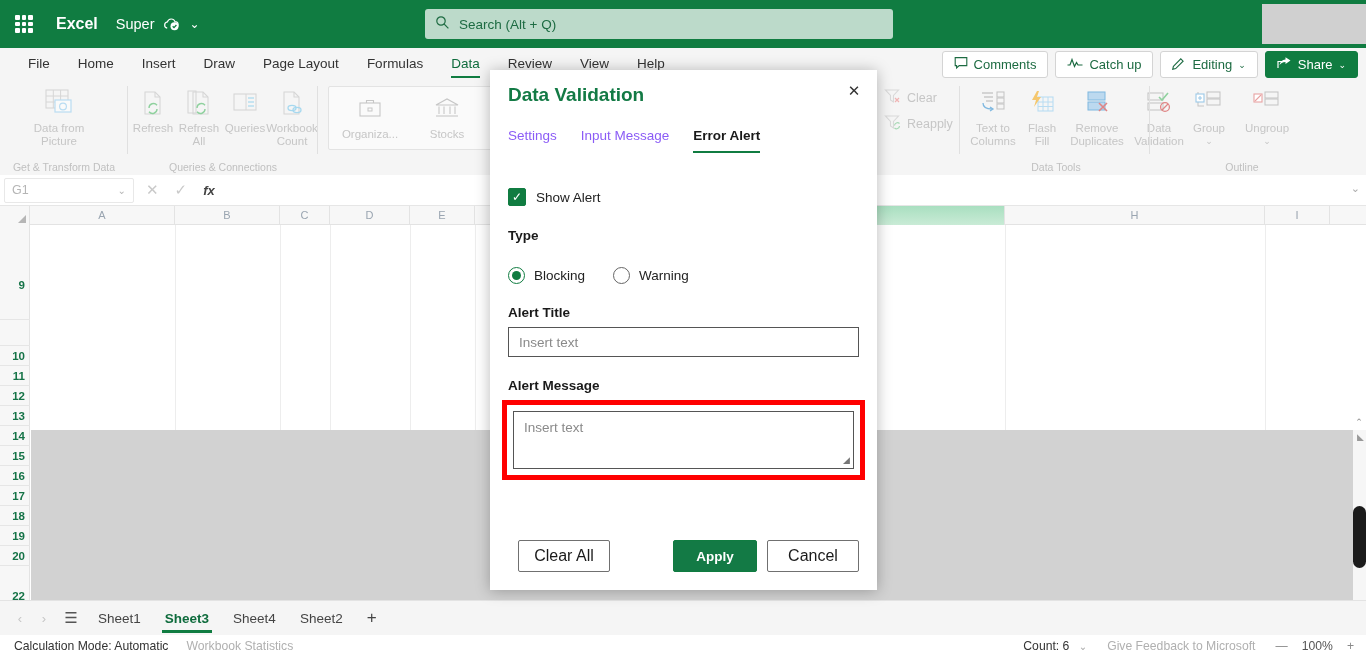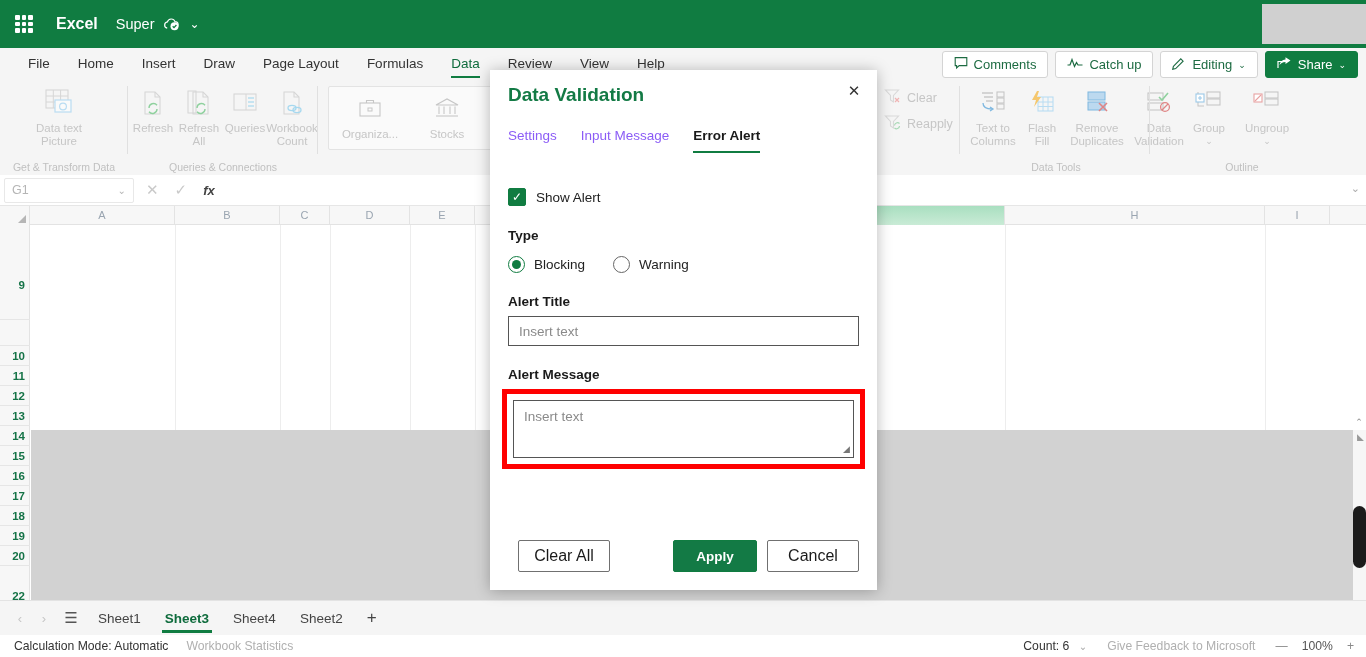--- a/index.html
+++ b/index.html
@@ -226,21 +226,21 @@
   }
   .dlg-body { position: absolute; left: 18px; top: 110px; right: 18px; }
   .chkrow { display: flex; align-items: center; gap: 10px; margin-top: 8px; }
   .chkbox {
     width: 18px; height: 18px; background: #107c41; border: 1px solid #107c41;
     border-radius: 2px; display: flex; align-items: center; justify-content: center;
     cursor: pointer;
   }
   .chkrow .lb { font-size: 13.5px; color: #222; }
   .sec-title { font-size: 13.5px; font-weight: bold; color: #1a1a1a; margin-top: 22px; }
-  .radios { display: flex; align-items: center; gap: 28px; margin-top: 13px; }
+  .radios { display: flex; align-items: center; gap: 28px; margin-top: 24px; }
   .radio { display: flex; align-items: center; gap: 9px; cursor: pointer; }
   .rc {
     width: 17px; height: 17px; border-radius: 50%;
     border: 1px solid #666; background: #fff;
     display: flex; align-items: center; justify-content: center;
   }
   .rc.on { border: 1px solid #107c41; }
   .rc.on i { width: 9px; height: 9px; border-radius: 50%; background: #107c41; display: block; }
   .radio .lb { font-size: 13.5px; color: #222; }
   .fld-label { font-size: 13.5px; font-weight: bold; color: #1a1a1a; margin-top: 21px; margin-bottom: 7px; }
@@ -299,20 +299,29 @@
       <span class="doc-name">Super</span>
       <span class="cloud-ico">
         <svg width="17" height="14" viewBox="0 0 17 14">
           <path d="M4.2 11.2A3.2 3.2 0 0 1 4.4 4.9 4 4 0 0 1 12 4.6a2.9 2.9 0 0 1 .4 5.8" fill="none" stroke="#ffffff" stroke-width="1.2"></path>
           <circle cx="11.5" cy="9.2" r="4" fill="#ffffff"></circle>
           <path d="M9.7 9.3l1.3 1.3 2.4-2.6" fill="none" stroke="#107c41" stroke-width="1.3"></path>
         </svg>
       </span>
       <span class="chev-title">⌄</span>
     </div>
+    <div class="searchbox">
+      <span>
+        <svg width="15" height="15" viewBox="0 0 15 15">
+          <circle cx="6" cy="6" r="4.2" fill="none" stroke="#1d6b42" stroke-width="1.2"></circle>
+          <line x1="9.2" y1="9.2" x2="13.4" y2="13.4" stroke="#1d6b42" stroke-width="1.2"></line>
+        </svg>
+      </span>
+      <span class="ph">Search (Alt + Q)</span>
+    </div>
     <div class="tr-block"></div>
   </div>
 
   <div class="tabbar">
     <div class="tabs">
       <div class="tab">File</div>
       <div class="tab">Home</div>
       <div class="tab">Insert</div>
       <div class="tab">Draw</div>
       <div class="tab">Page Layout</div>
@@ -369,21 +378,21 @@
           <svg width="34" height="30" viewBox="0 0 34 30">
             <rect x="4" y="2" width="22" height="18" fill="none" stroke="#d6d6d6" stroke-width="1.1"></rect>
             <line x1="4" y1="8" x2="26" y2="8" stroke="#d6d6d6" stroke-width="1"></line>
             <line x1="4" y1="14" x2="26" y2="14" stroke="#d6d6d6" stroke-width="1"></line>
             <line x1="11.3" y1="2" x2="11.3" y2="20" stroke="#d6d6d6" stroke-width="1"></line>
             <line x1="18.6" y1="2" x2="18.6" y2="20" stroke="#d6d6d6" stroke-width="1"></line>
             <rect x="13" y="12" width="16" height="12" fill="#fafafa" stroke="#b9dcf2" stroke-width="1.2"></rect>
             <circle cx="21" cy="18.5" r="3.4" fill="none" stroke="#b9dcf2" stroke-width="1.2"></circle>
           </svg>
         </div>
-        <div class="lb"><span>Data text</span><br><span>Picture</span></div>
+        <div class="lb"><span>Data from</span><br><span>Picture</span></div>
       </div>
       <div class="glabel">Get &amp; Transform Data</div>
       <div class="sep"></div>
     </div>
 
     <div class="rgroup" style="left:128px;width:190px;">
       <div class="rbtn" style="left:0;width:50px;">
         <div class="ic">
           <svg width="28" height="28" viewBox="0 0 28 28">
             <path d="M6 3h10l5 5v17H6z" fill="none" stroke="#d6d6d6" stroke-width="1.1"></path>

